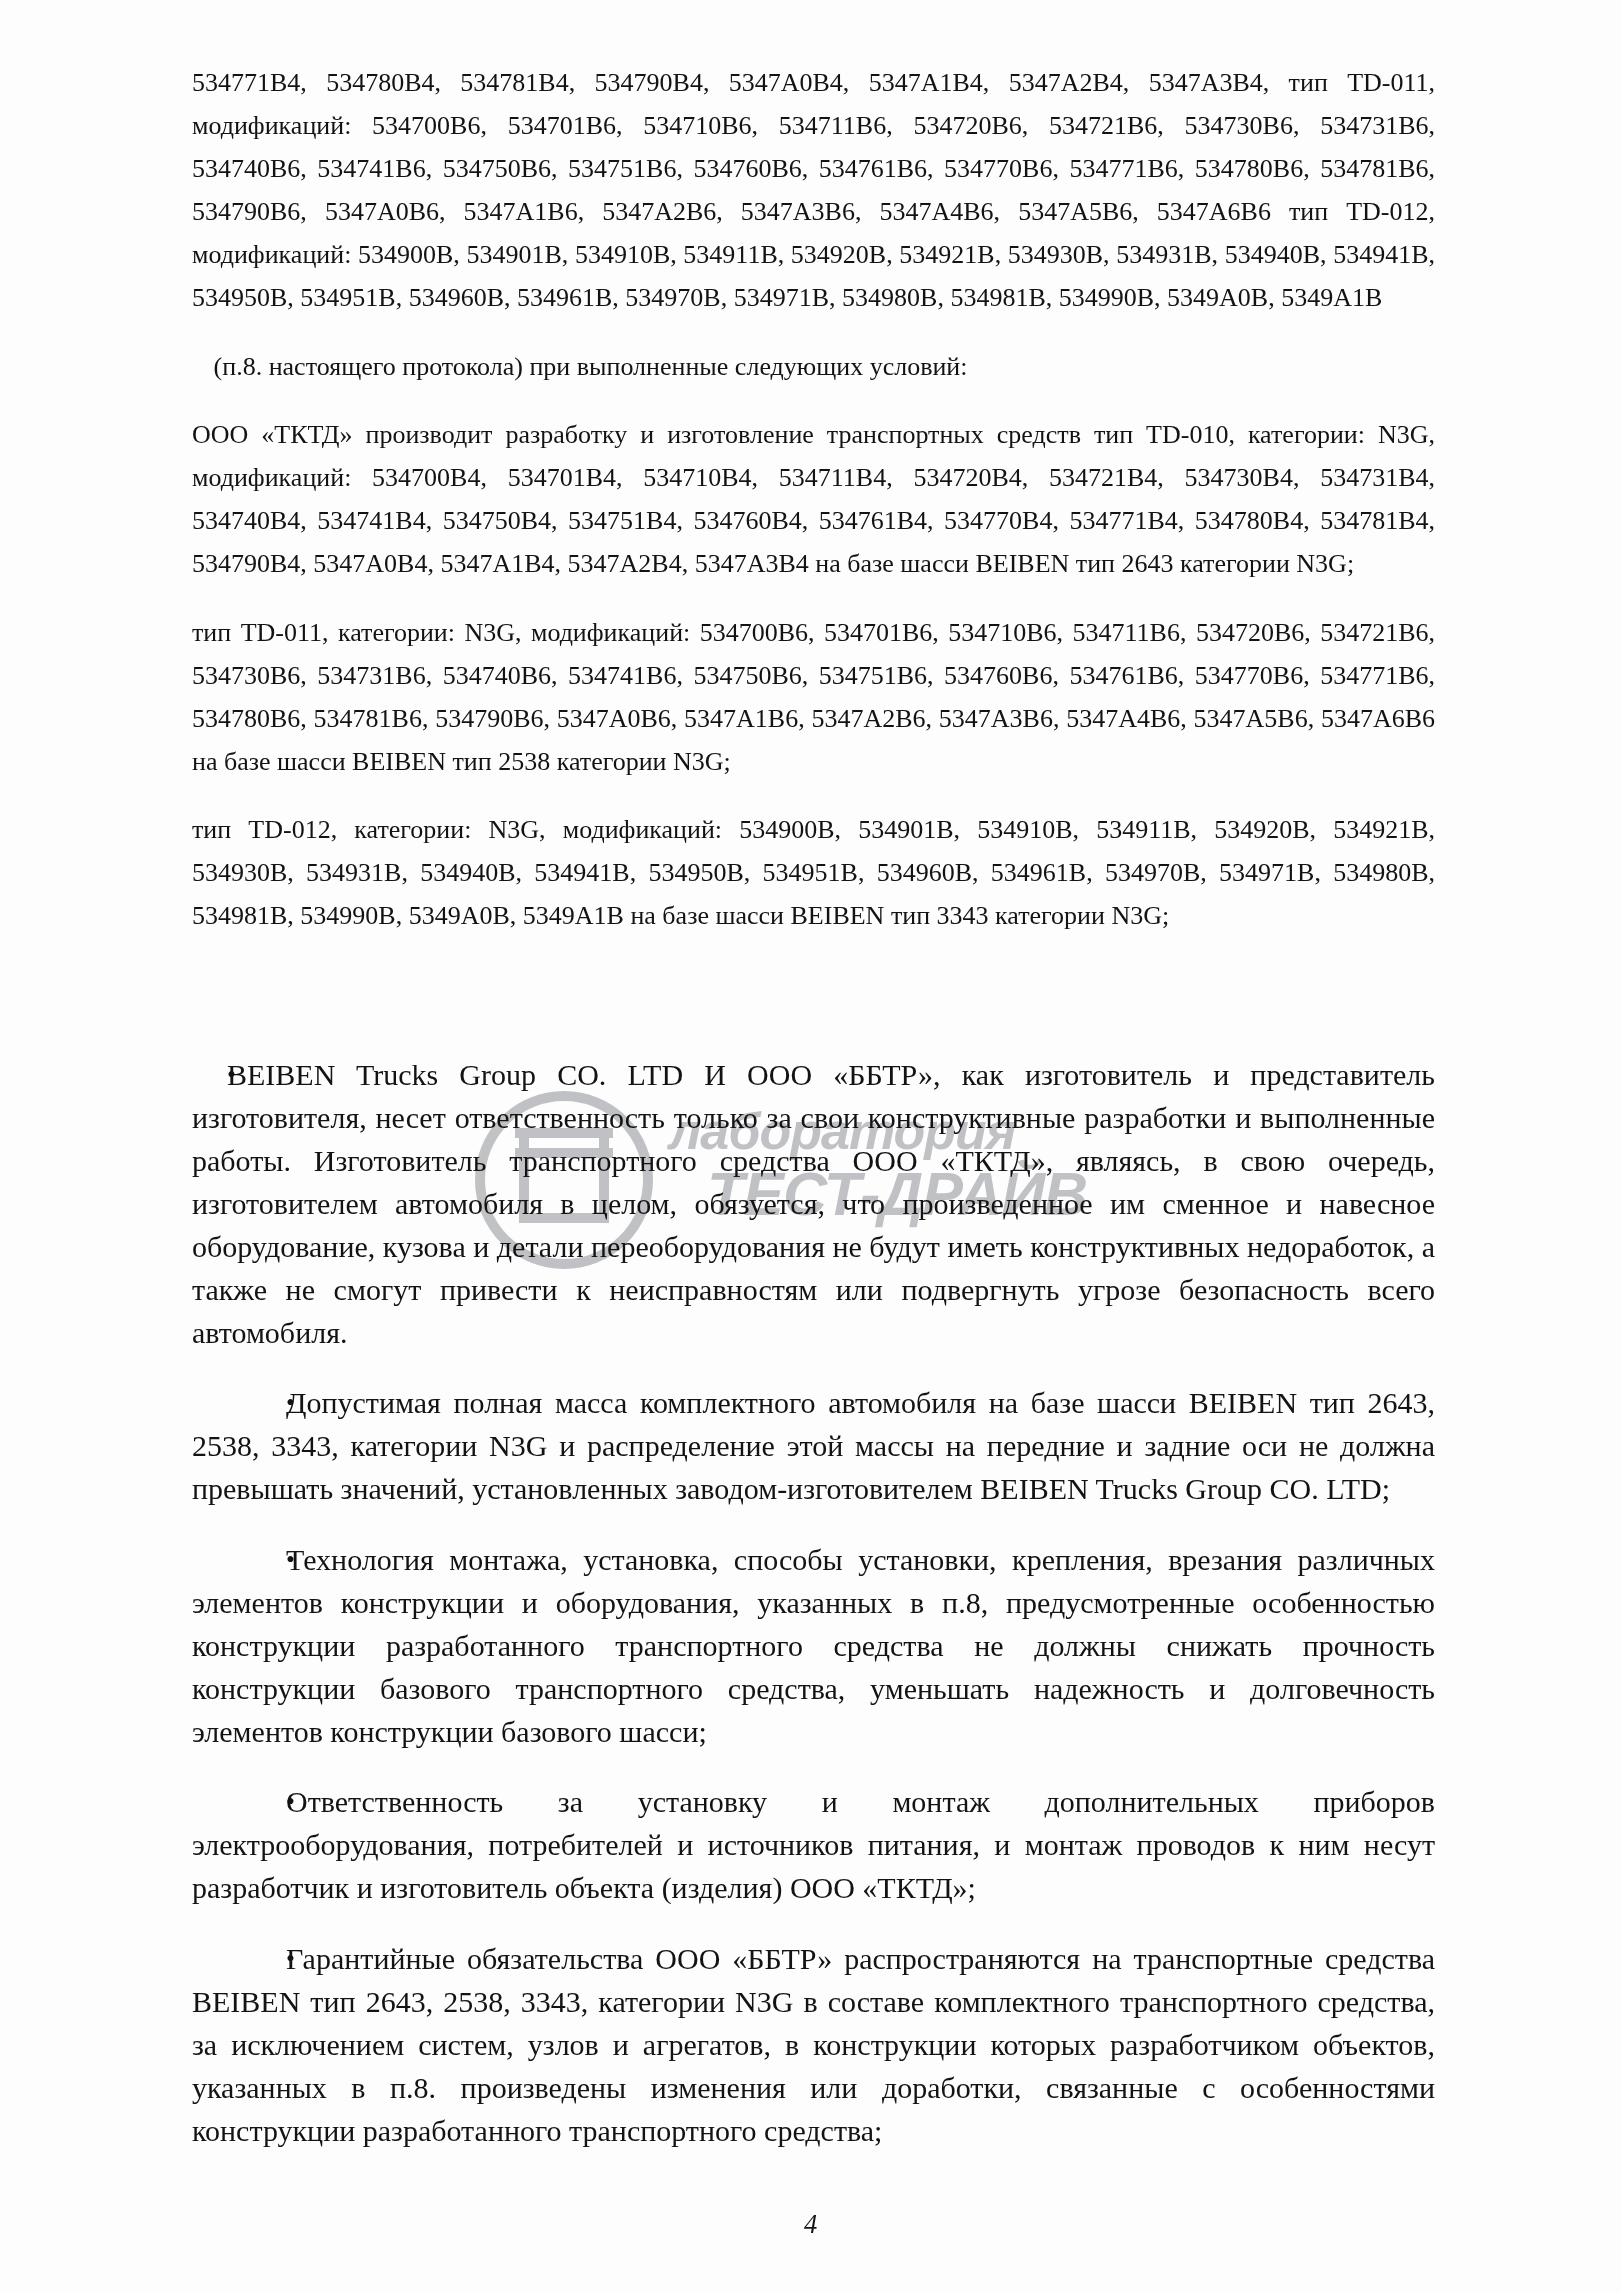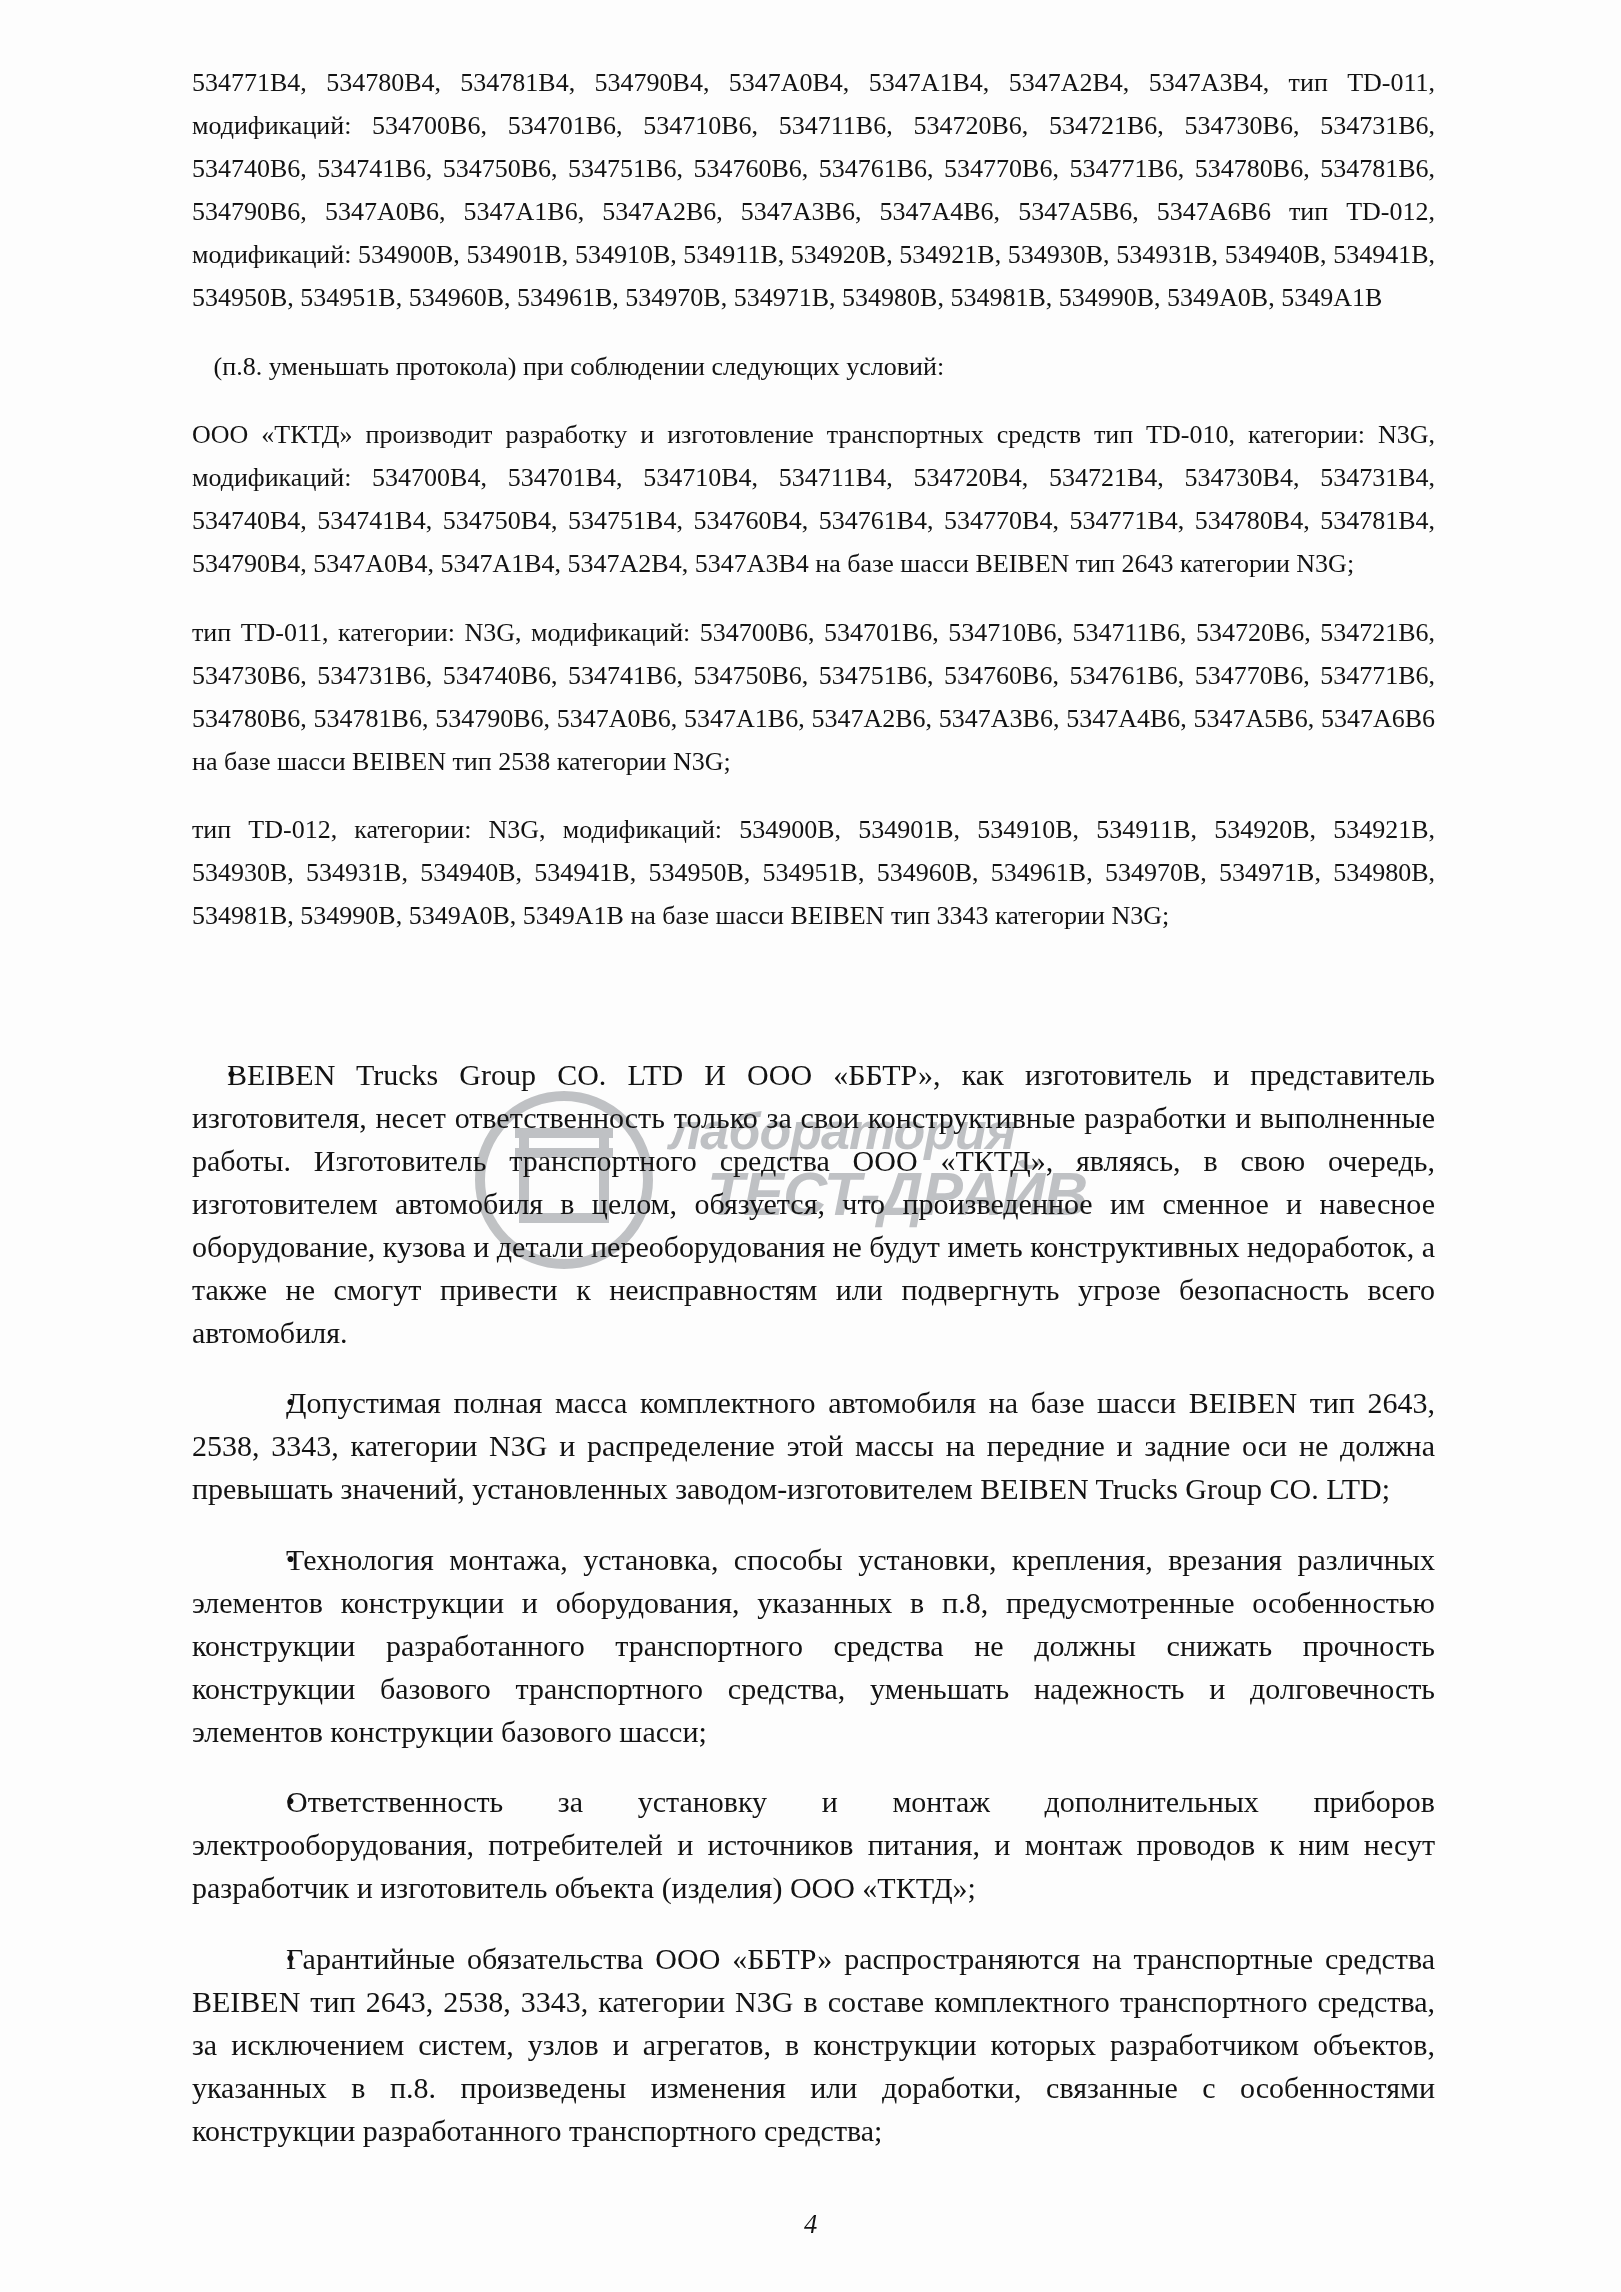--- a/index.html
+++ b/index.html
@@ -162,21 +162,21 @@
       <div class="wm-logo-bar2"></div>
     </div>
     <div class="wm-word wm-lab">лаборатория</div>
     <div class="wm-word wm-td">ТЕСТ-ДРАЙВ</div>
   </div>
 
   <div id="content">
 
     <p class="para gap-s">534771В4, 534780В4, 534781В4, 534790В4, 5347А0В4, 5347А1В4, 5347А2В4, 5347А3В4, тип TD-011, модификаций: 534700В6, 534701В6, 534710В6, 534711В6, 534720В6, 534721В6, 534730В6, 534731В6, 534740В6, 534741В6, 534750В6, 534751В6, 534760В6, 534761В6, 534770В6, 534771В6, 534780В6, 534781В6, 534790В6, 5347А0В6, 5347А1В6, 5347А2В6, 5347А3В6, 5347А4В6, 5347А5В6, 5347А6В6 тип TD-012, модификаций: 534900В, 534901В, 534910В, 534911В, 534920В, 534921В, 534930В, 534931В, 534940В, 534941В, 534950В, 534951В, 534960В, 534961В, 534970В, 534971В, 534980В, 534981В, 534990В, 5349А0В, 5349А1В</p>
 
-    <p class="para indent-cond gap-s">(п.8. уменьшать протокола) при соблюдении следующих условий:</p>
+    <p class="para indent-cond gap-s">(п.8. настоящего протокола) при выполненные следующих условий:</p>
 
     <p class="para gap-s">ООО «ТКТД» производит разработку и изготовление транспортных средств тип TD-010, категории: N3G, модификаций: 534700В4, 534701В4, 534710В4, 534711В4, 534720В4, 534721В4, 534730В4, 534731В4, 534740В4, 534741В4, 534750В4, 534751В4, 534760В4, 534761В4, 534770В4, 534771В4, 534780В4, 534781В4, 534790В4, 5347А0В4, 5347А1В4, 5347А2В4, 5347А3В4 на базе шасси BEIBEN тип 2643 категории N3G;</p>
 
     <p class="para gap-s">тип TD-011, категории: N3G, модификаций: 534700В6, 534701В6, 534710В6, 534711В6, 534720В6, 534721В6, 534730В6, 534731В6, 534740В6, 534741В6, 534750В6, 534751В6, 534760В6, 534761В6, 534770В6, 534771В6, 534780В6, 534781В6, 534790В6, 5347А0В6, 5347А1В6, 5347А2В6, 5347А3В6, 5347А4В6, 5347А5В6, 5347А6В6 на базе шасси BEIBEN тип 2538 категории N3G;</p>
 
     <p class="para gap-l">тип TD-012, категории: N3G, модификаций: 534900В, 534901В, 534910В, 534911В, 534920В, 534921В, 534930В, 534931В, 534940В, 534941В, 534950В, 534951В, 534960В, 534961В, 534970В, 534971В, 534980В, 534981В, 534990В, 5349А0В, 5349А1В на базе шасси BEIBEN тип 3343 категории N3G;</p>
 
     <p class="bullet-row narrow-indent">
       <span class="bl">•</span>
       <span>BEIBEN Trucks Group CO. LTD И ООО «ББТР», как изготовитель и представитель изготовителя, несет ответственность только за свои конструктивные разработки и выполненные работы. Изготовитель транспортного средства ООО «ТКТД», являясь, в свою очередь, изготовителем автомобиля в целом, обязуется, что произведенное им сменное и навесное оборудование, кузова и детали переоборудования не будут иметь конструктивных недоработок, а также не смогут привести к неисправностям или подвергнуть угрозе безопасность всего автомобиля.</span>

